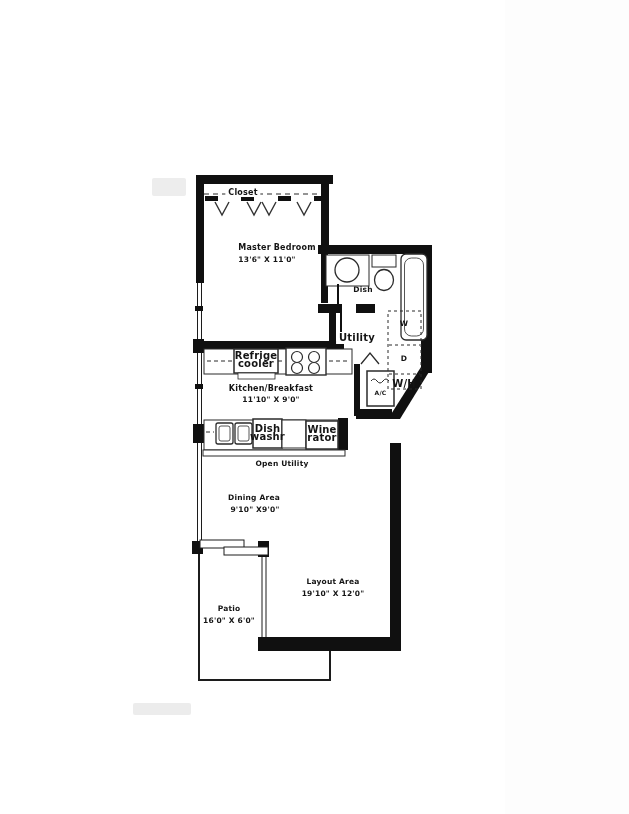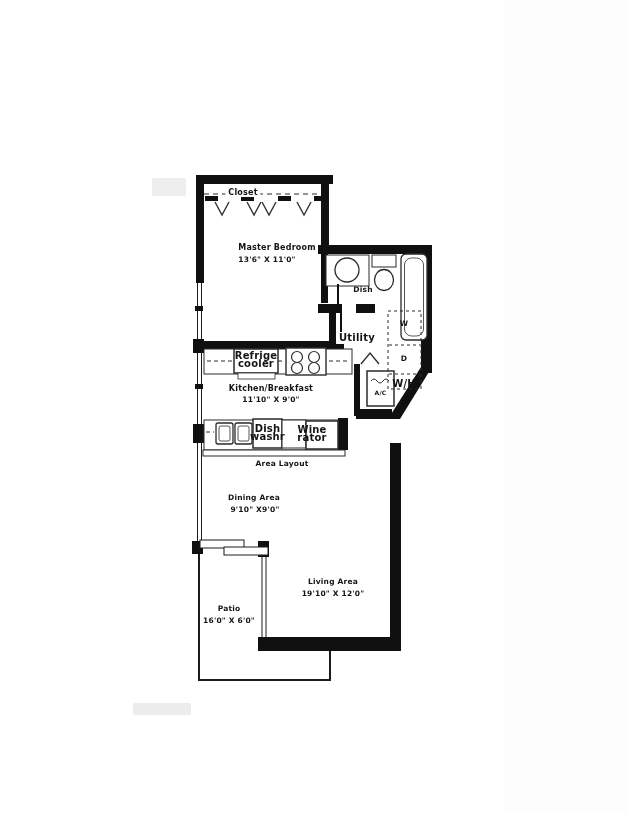--- a/index.html
+++ b/index.html
@@ -153,33 +153,33 @@
   </div>
 
   <div class="lbl s8" style="left:271px;top:384px;">Kitchen/Breakfast</div>
   <div class="lbl s7" style="left:271px;top:396px;">11'10" X 9'0"</div>
 
   <div class="lbl s6 lbl2" style="left:267.5px;top:425px;">
     <div>Dish</div>
     <div>washr</div>
   </div>
 
-  <div class="lbl s6 lbl2" style="left:312px;top:426px;">
+  <div class="lbl s6 lbl2" style="left:322px;top:426px;">
     <div>Wine</div>
     <div>rator</div>
   </div>
 
   <div class="lbl s5" style="left:380.5px;top:390px;">A/C</div>
 
-  <div class="lbl s7" style="left:282px;top:460px;">Area Layout</div>
+  <div class="lbl s7" style="left:282px;top:460px;">Open Utility</div>
 
   <div class="lbl s7" style="left:254px;top:494px;">Dining Area</div>
   <div class="lbl s7" style="left:255px;top:506px;">9'10" X9'0"</div>
 
-  <div class="lbl s7" style="left:333px;top:578px;">Living Area</div>
+  <div class="lbl s7" style="left:333px;top:578px;">Layout Area</div>
   <div class="lbl s7" style="left:333px;top:590px;">19'10" X 12'0"</div>
 
   <div class="lbl s7" style="left:229px;top:605px;">Patio</div>
   <div class="lbl s7" style="left:229px;top:617px;">16'0" X 6'0"</div>
 
   <div class="artifact" id="artifact-top"></div>
   <div class="artifact" id="artifact-bottom"></div>
 
 </div>
 

